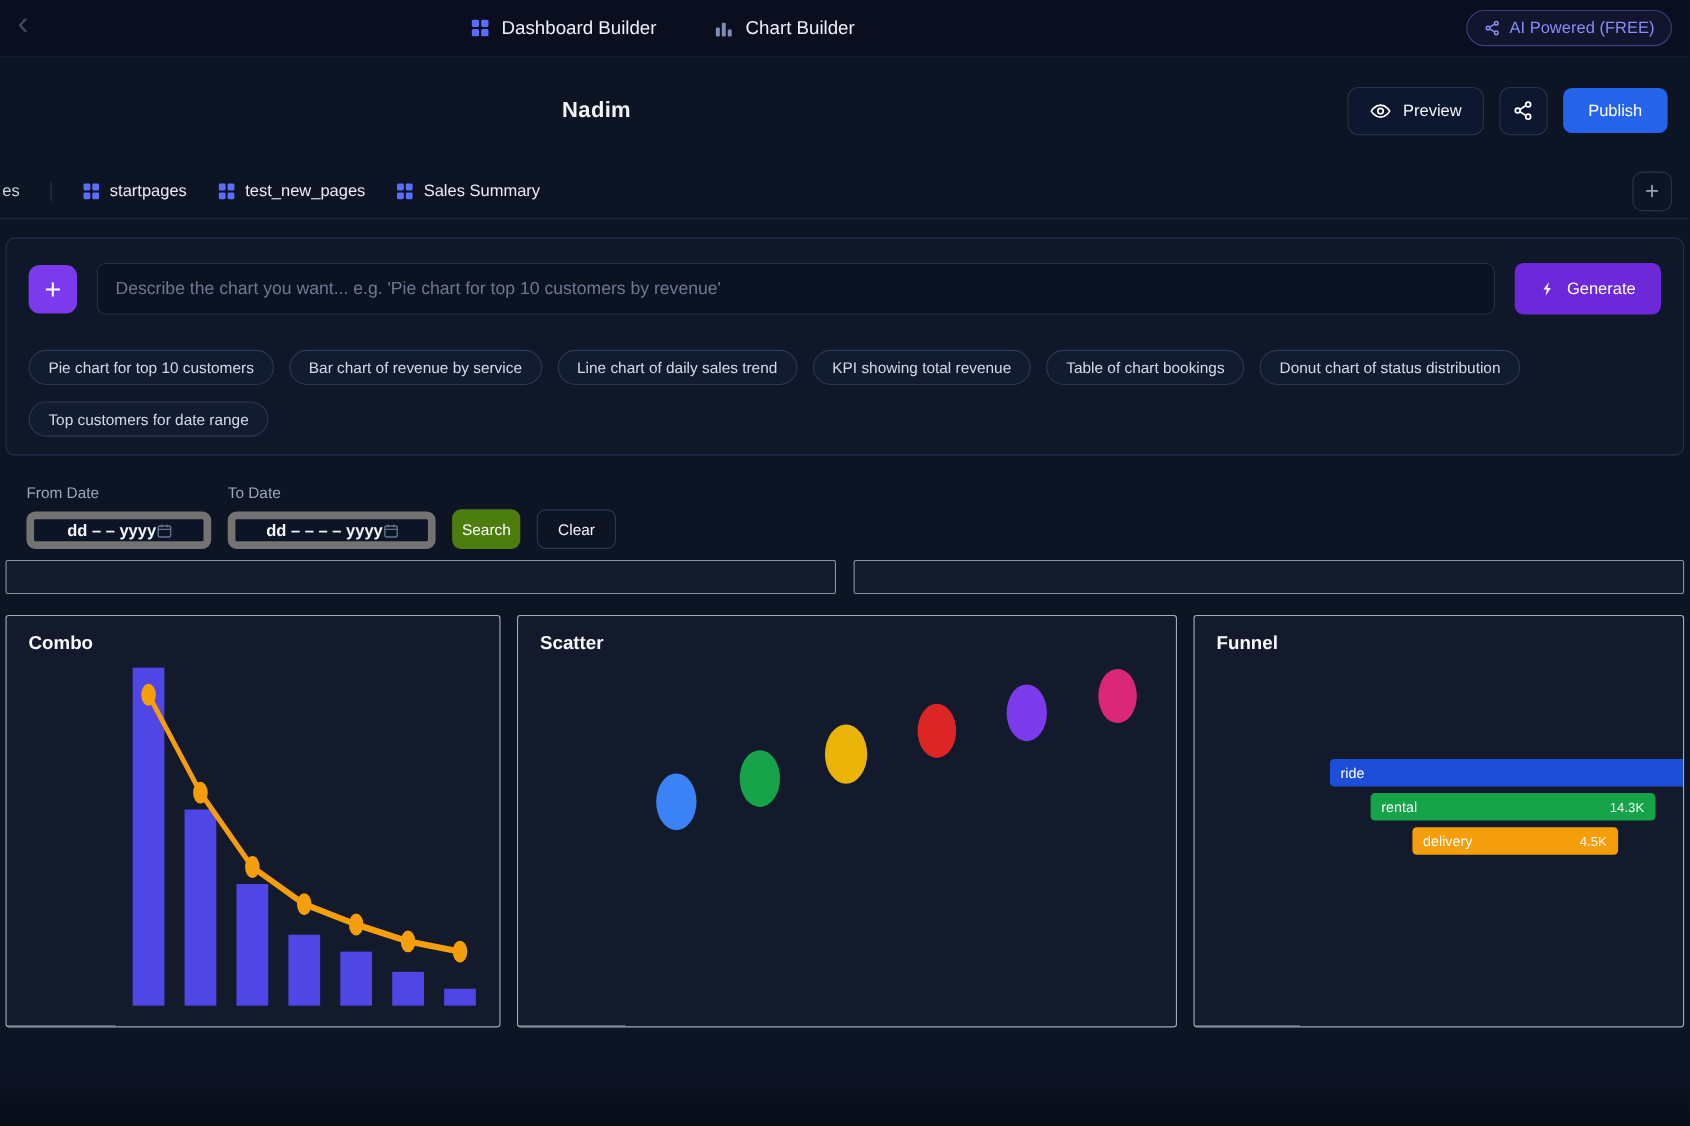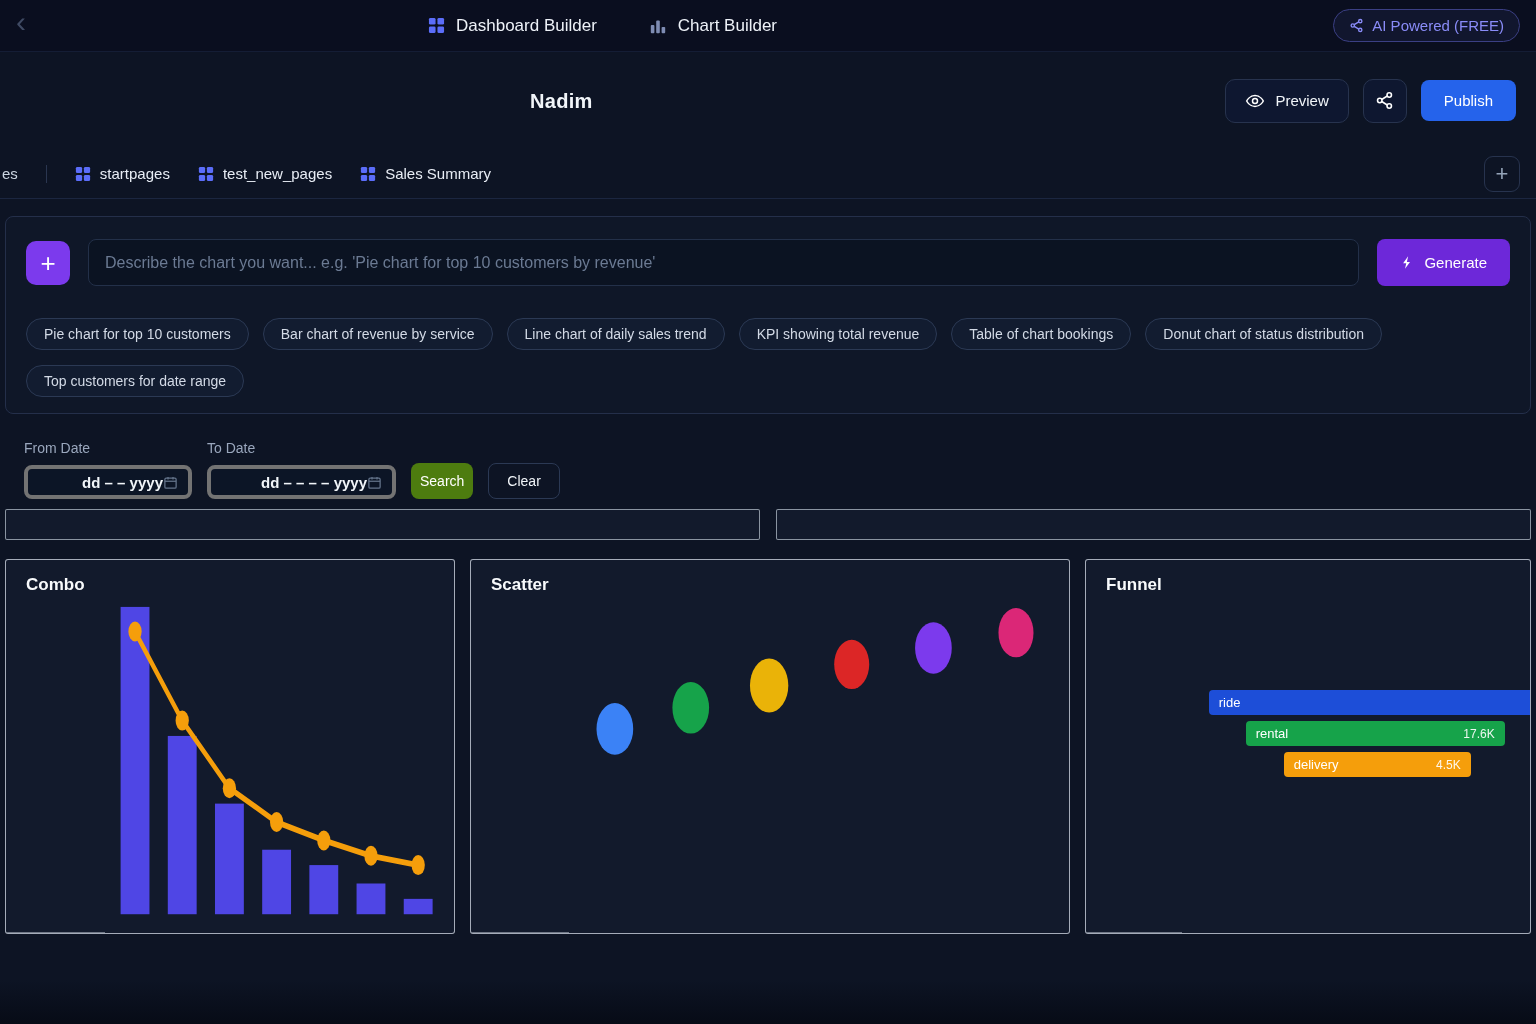--- a/index.html
+++ b/index.html
@@ -19,21 +19,21 @@
   .back-chevron { font-size: 30px; color: #3f4a63; line-height: 0; margin-top: -8px; cursor: pointer; }
   .topbar-center { position: absolute; left: 428px; top: 0; height: 100%; display: flex; align-items: center; gap: 52px; }
   .topbar-tab { display: flex; align-items: center; gap: 11px; font-size: 17px; font-weight: 500; color: #eef2f8; cursor: pointer; }
   .ai-badge {
     margin-left: auto; display: flex; align-items: center; gap: 8px;
     padding: 7px 15px; border-radius: 18px; background: #11162e;
     border: 1px solid #3b3f84; color: #8a8cf8; font-size: 15px; cursor: pointer;
   }
   
   .header { height: 97px; display: flex; align-items: center; padding: 0 20px; position: relative; }
-  .page-title { position: absolute; left: 530px; top: 50%; transform: translateY(-50%); font-size: 20px; font-weight: 700; letter-spacing: .3px; }
+  .page-title { position: absolute; left: 511px; top: 50%; transform: translateY(-50%); font-size: 20px; font-weight: 700; letter-spacing: .3px; }
   .header-actions { margin-left: auto; display: flex; align-items: center; gap: 14px; }
   .btn-preview {
     display: flex; align-items: center; gap: 10px; padding: 11px 19px;
     border-radius: 10px; border: 1px solid #27334e; background: #0e1730;
     color: #f1f5f9; font-size: 15px; cursor: pointer;
   }
   .btn-share {
     width: 44px; height: 44px; border-radius: 10px; border: 1px solid #27334e;
     background: #0e1730; display: flex; align-items: center; justify-content: center; cursor: pointer;
   }
@@ -74,22 +74,22 @@
   .pills { margin-top: 32px; display: flex; flex-wrap: wrap; gap: 15px 14px; }
   .pill {
     padding: 7px 17px; border-radius: 17px; border: 1px solid #2b3954;
     background: #121c30; color: #d3dae6; font-size: 14px; cursor: pointer; white-space: nowrap;
   }
   
   .date-row { padding: 26px 0 0 24px; display: flex; align-items: flex-end; gap: 15px; }
   .date-group { display: flex; flex-direction: column; }
   .date-label { font-size: 14px; color: #9aa7bd; margin-bottom: 9px; }
   .date-input {
-    height: 34px; border-radius: 8px; background: #0c1526; border: 4px solid #737373;
-    display: flex; align-items: center; justify-content: flex-end;
+    height: 34px; border-radius: 8px; background: #0c1526; border: 7px solid #737373;
+    display: flex; align-items: center; justify-content: center;
     padding: 0 10px 0 12px; font-weight: 700; font-size: 15px; color: #f1f5f9; cursor: pointer;
   }
   .date-input.from { width: 168px; }
   .date-input.to { width: 189px; }
   .btn-search {
     height: 36px; padding: 0 9px; border-radius: 8px; border: none; background: #4d7c0f;
     color: #fff; font-size: 14px; cursor: pointer;
   }
   .btn-clear {
     height: 36px; padding: 0 18px; border-radius: 8px; border: 1px solid #2b3954; background: transparent;
@@ -338,21 +338,21 @@
 
   <div class="chart-card funnel">
     <div class="chart-card-header">Funnel</div>
     <div class="chart-card-body funnel-body">
       <div class="funnel-row" style="width: 400px; margin-left: 27px; background: #1d4ed8;">
         <span class="funnel-label">ride</span>
         <span class="funnel-value">29.3K</span>
       </div>
       <div class="funnel-row" style="width: 259px; margin-left: 64px; background: rgb(22, 163, 74);">
         <span class="funnel-label">rental</span>
-        <span class="funnel-value">17.6K</span>
+        <span class="funnel-value">14.3K</span>
       </div>
       <div class="funnel-row" style="width: 187px; margin-left: 102px; background: rgb(245, 158, 11);">
         <span class="funnel-label">delivery</span>
         <span class="funnel-value">4.5K</span>
       </div>
     </div>
   </div>
 
 </div>
 

